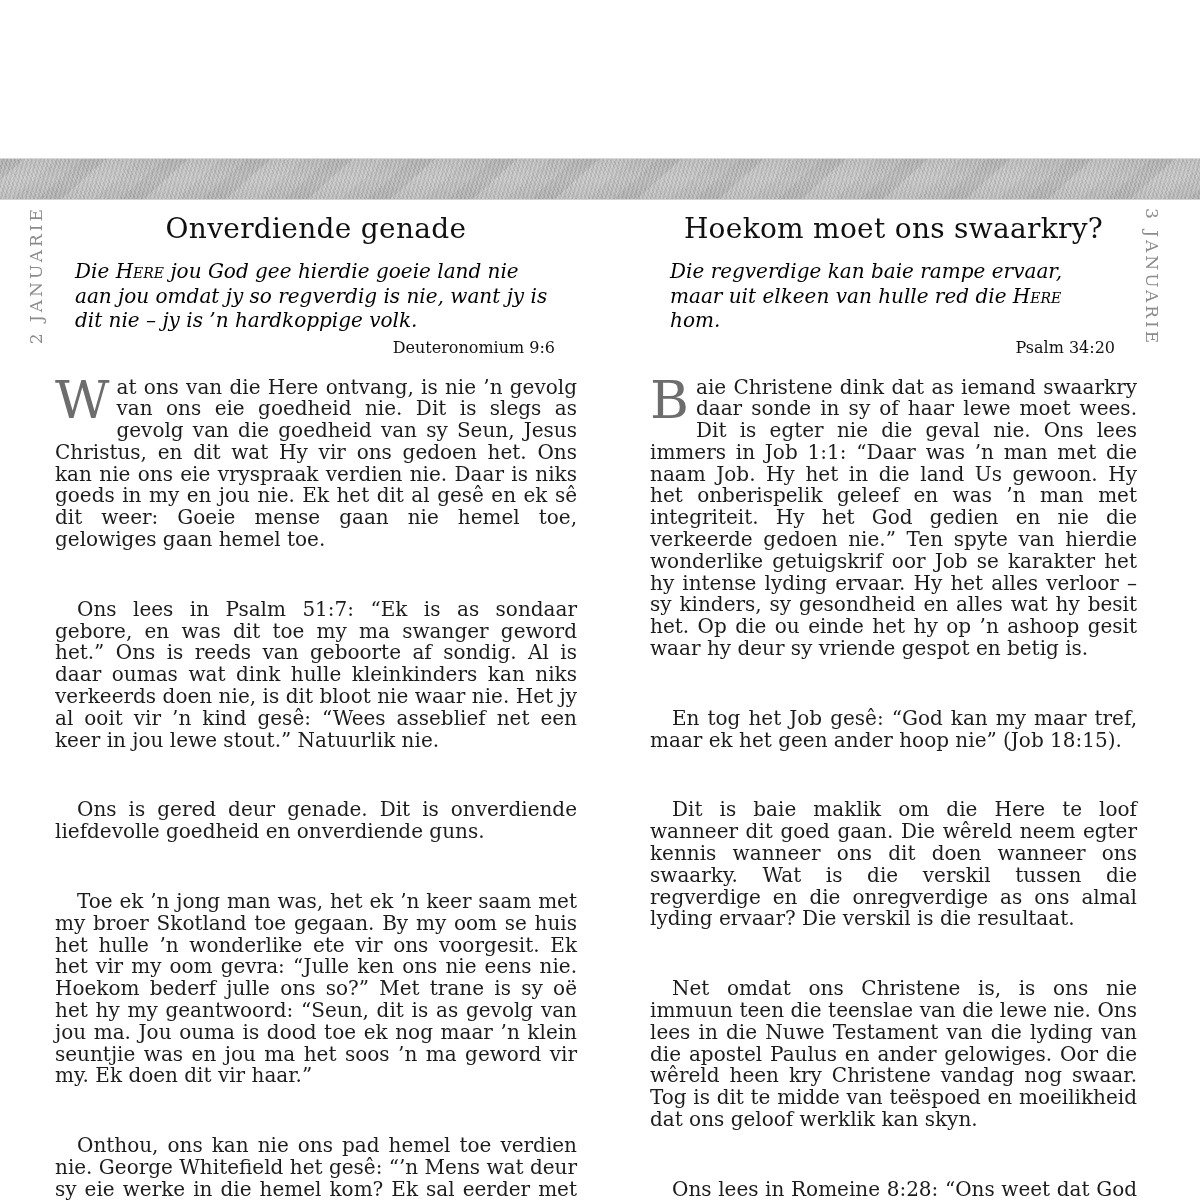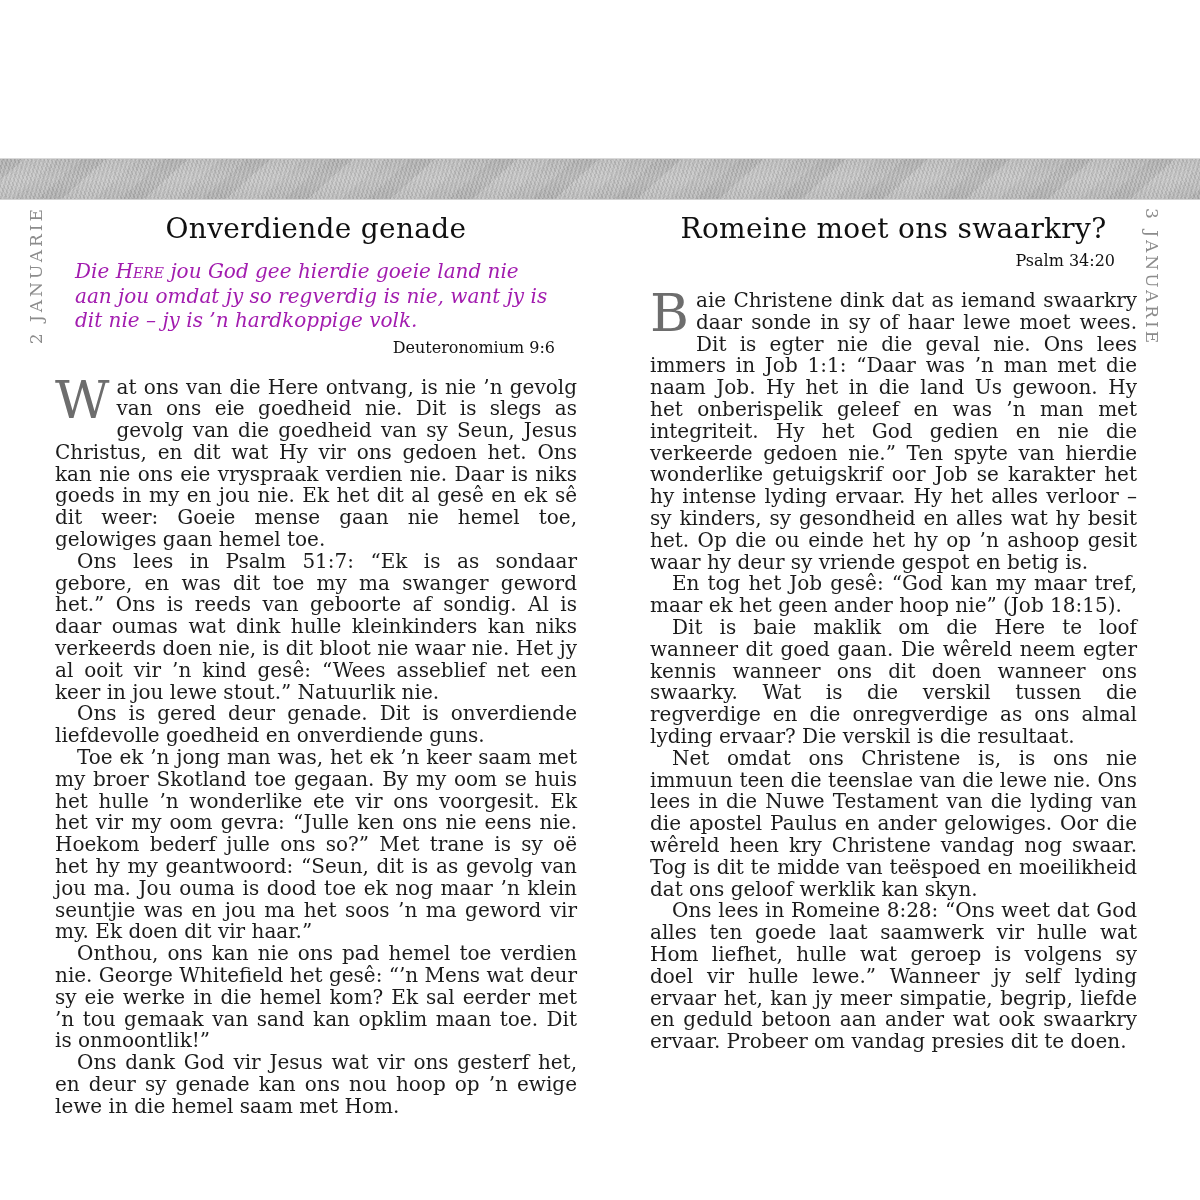--- a/index.html
+++ b/index.html
@@ -27,33 +27,33 @@
   .page { position:absolute; top:198px; }
   .page.left  { left:55px;  width:522px; }
   .page.right { left:650px; width:487px; }
 
   .page h1 {
     margin:14px 0 0 0; font-weight:normal; font-size:28px; line-height:34px;
     text-align:center; color:#101010; letter-spacing:0.3px;
   }
   .scripture {
     margin-top:13px; padding:0 22px 0 20px;
-    font-style:italic; font-size:20px; line-height:24.5px; color:#a21caf;
+    font-style:italic; font-size:20px; line-height:24.5px; color:#000000;
   }
   .lord { font-variant:small-caps; }
   .reference {
     padding-right:22px; text-align:right;
     font-size:16px; line-height:24px; margin-top:3px; color:#111111;
   }
   .body {
     margin-top:17px; font-size:20px; line-height:21.8px;
     text-align:justify; color:#1c1c1c;
   }
   .body p { margin:0; }
-  .body p + p { text-indent:22px; }
+  .body p + p { text-indent:22px;margin-top:48px; }
   .dropcap {
     float:left; font-size:53px; line-height:42px;
     padding:2px 7px 0 0; color:#6d6d6d;
   }
 </style>
 </head>
 <body>
 
 <div class="sheet">
 
@@ -70,21 +70,22 @@
       <p class="first"><span class="dropcap">W</span><span>at ons van die Here ontvang, is nie ’n gevolg van ons eie goedheid nie. Dit is slegs as gevolg van die goedheid van sy Seun, Jesus Christus, en dit wat Hy vir ons gedoen het. Ons kan nie ons eie vryspraak verdien nie. Daar is niks goeds in my en jou nie. Ek het dit al gesê en ek sê dit weer: Goeie mense gaan nie hemel toe, gelowiges gaan hemel toe.</span></p>
       <p>Ons lees in Psalm 51:7: “Ek is as sondaar gebore, en was dit toe my ma swanger geword het.” Ons is reeds van geboorte af sondig. Al is daar oumas wat dink hulle kleinkinders kan niks verkeerds doen nie, is dit bloot nie waar nie. Het jy al ooit vir ’n kind gesê: “Wees asseblief net een keer in jou lewe stout.” Natuurlik nie.</p>
       <p>Ons is gered deur genade. Dit is onverdiende liefdevolle goedheid en onverdiende guns.</p>
       <p>Toe ek ’n jong man was, het ek ’n keer saam met my broer Skotland toe gegaan. By my oom se huis het hulle ’n wonderlike ete vir ons voorgesit. Ek het vir my oom gevra: “Julle ken ons nie eens nie. Hoekom bederf julle ons so?” Met trane is sy oë het hy my geantwoord: “Seun, dit is as gevolg van jou ma. Jou ouma is dood toe ek nog maar ’n klein seuntjie was en jou ma het soos ’n ma geword vir my. Ek doen dit vir haar.”</p>
       <p>Onthou, ons kan nie ons pad hemel toe verdien nie. George Whitefield het gesê: “’n Mens wat deur sy eie werke in die hemel kom? Ek sal eerder met ’n tou gemaak van sand kan opklim maan toe. Dit is onmoontlik!”</p>
       <p>Ons dank God vir Jesus wat vir ons gesterf het, en deur sy genade kan ons nou hoop op ’n ewige lewe in die hemel saam met Hom.</p>
     </div>
   </section>
 
   <section class="page right">
-    <h1>Romeine moet ons swaarkry?</h1>
+    <h1>Hoekom moet ons swaarkry?</h1>
+    <div class="scripture"><span>Die regverdige kan baie rampe ervaar, maar uit elkeen van hulle red die </span><span class="lord">Here</span><span> hom.</span></div>
     <div class="reference">Psalm 34:20</div>
     <div class="body">
       <p class="first"><span class="dropcap">B</span><span>aie Christene dink dat as iemand swaarkry daar sonde in sy of haar lewe moet wees. Dit is egter nie die geval nie. Ons lees immers in Job 1:1: “Daar was ’n man met die naam Job. Hy het in die land Us gewoon. Hy het onberispelik geleef en was ’n man met integriteit. Hy het God gedien en nie die verkeerde gedoen nie.” Ten spyte van hierdie wonderlike getuigskrif oor Job se karakter het hy intense lyding ervaar. Hy het alles verloor – sy kinders, sy gesondheid en alles wat hy besit het. Op die ou einde het hy op ’n ashoop gesit waar hy deur sy vriende gespot en betig is.</span></p>
       <p>En tog het Job gesê: “God kan my maar tref, maar ek het geen ander hoop nie” (Job 18:15).</p>
       <p>Dit is baie maklik om die Here te loof wanneer dit goed gaan. Die wêreld neem egter kennis wanneer ons dit doen wanneer ons swaarky. Wat is die verskil tussen die regverdige en die onregverdige as ons almal lyding ervaar? Die verskil is die resultaat.</p>
       <p>Net omdat ons Christene is, is ons nie immuun teen die teenslae van die lewe nie. Ons lees in die Nuwe Testament van die lyding van die apostel Paulus en ander gelowiges. Oor die wêreld heen kry Christene vandag nog swaar. Tog is dit te midde van teëspoed en moeilikheid dat ons geloof werklik kan skyn.</p>
       <p>Ons lees in Romeine 8:28: “Ons weet dat God alles ten goede laat saamwerk vir hulle wat Hom liefhet, hulle wat geroep is volgens sy doel vir hulle lewe.” Wanneer jy self lyding ervaar het, kan jy meer simpatie, begrip, liefde en geduld betoon aan ander wat ook swaarkry ervaar. Probeer om vandag presies dit te doen.</p>
     </div>
   </section>
 

